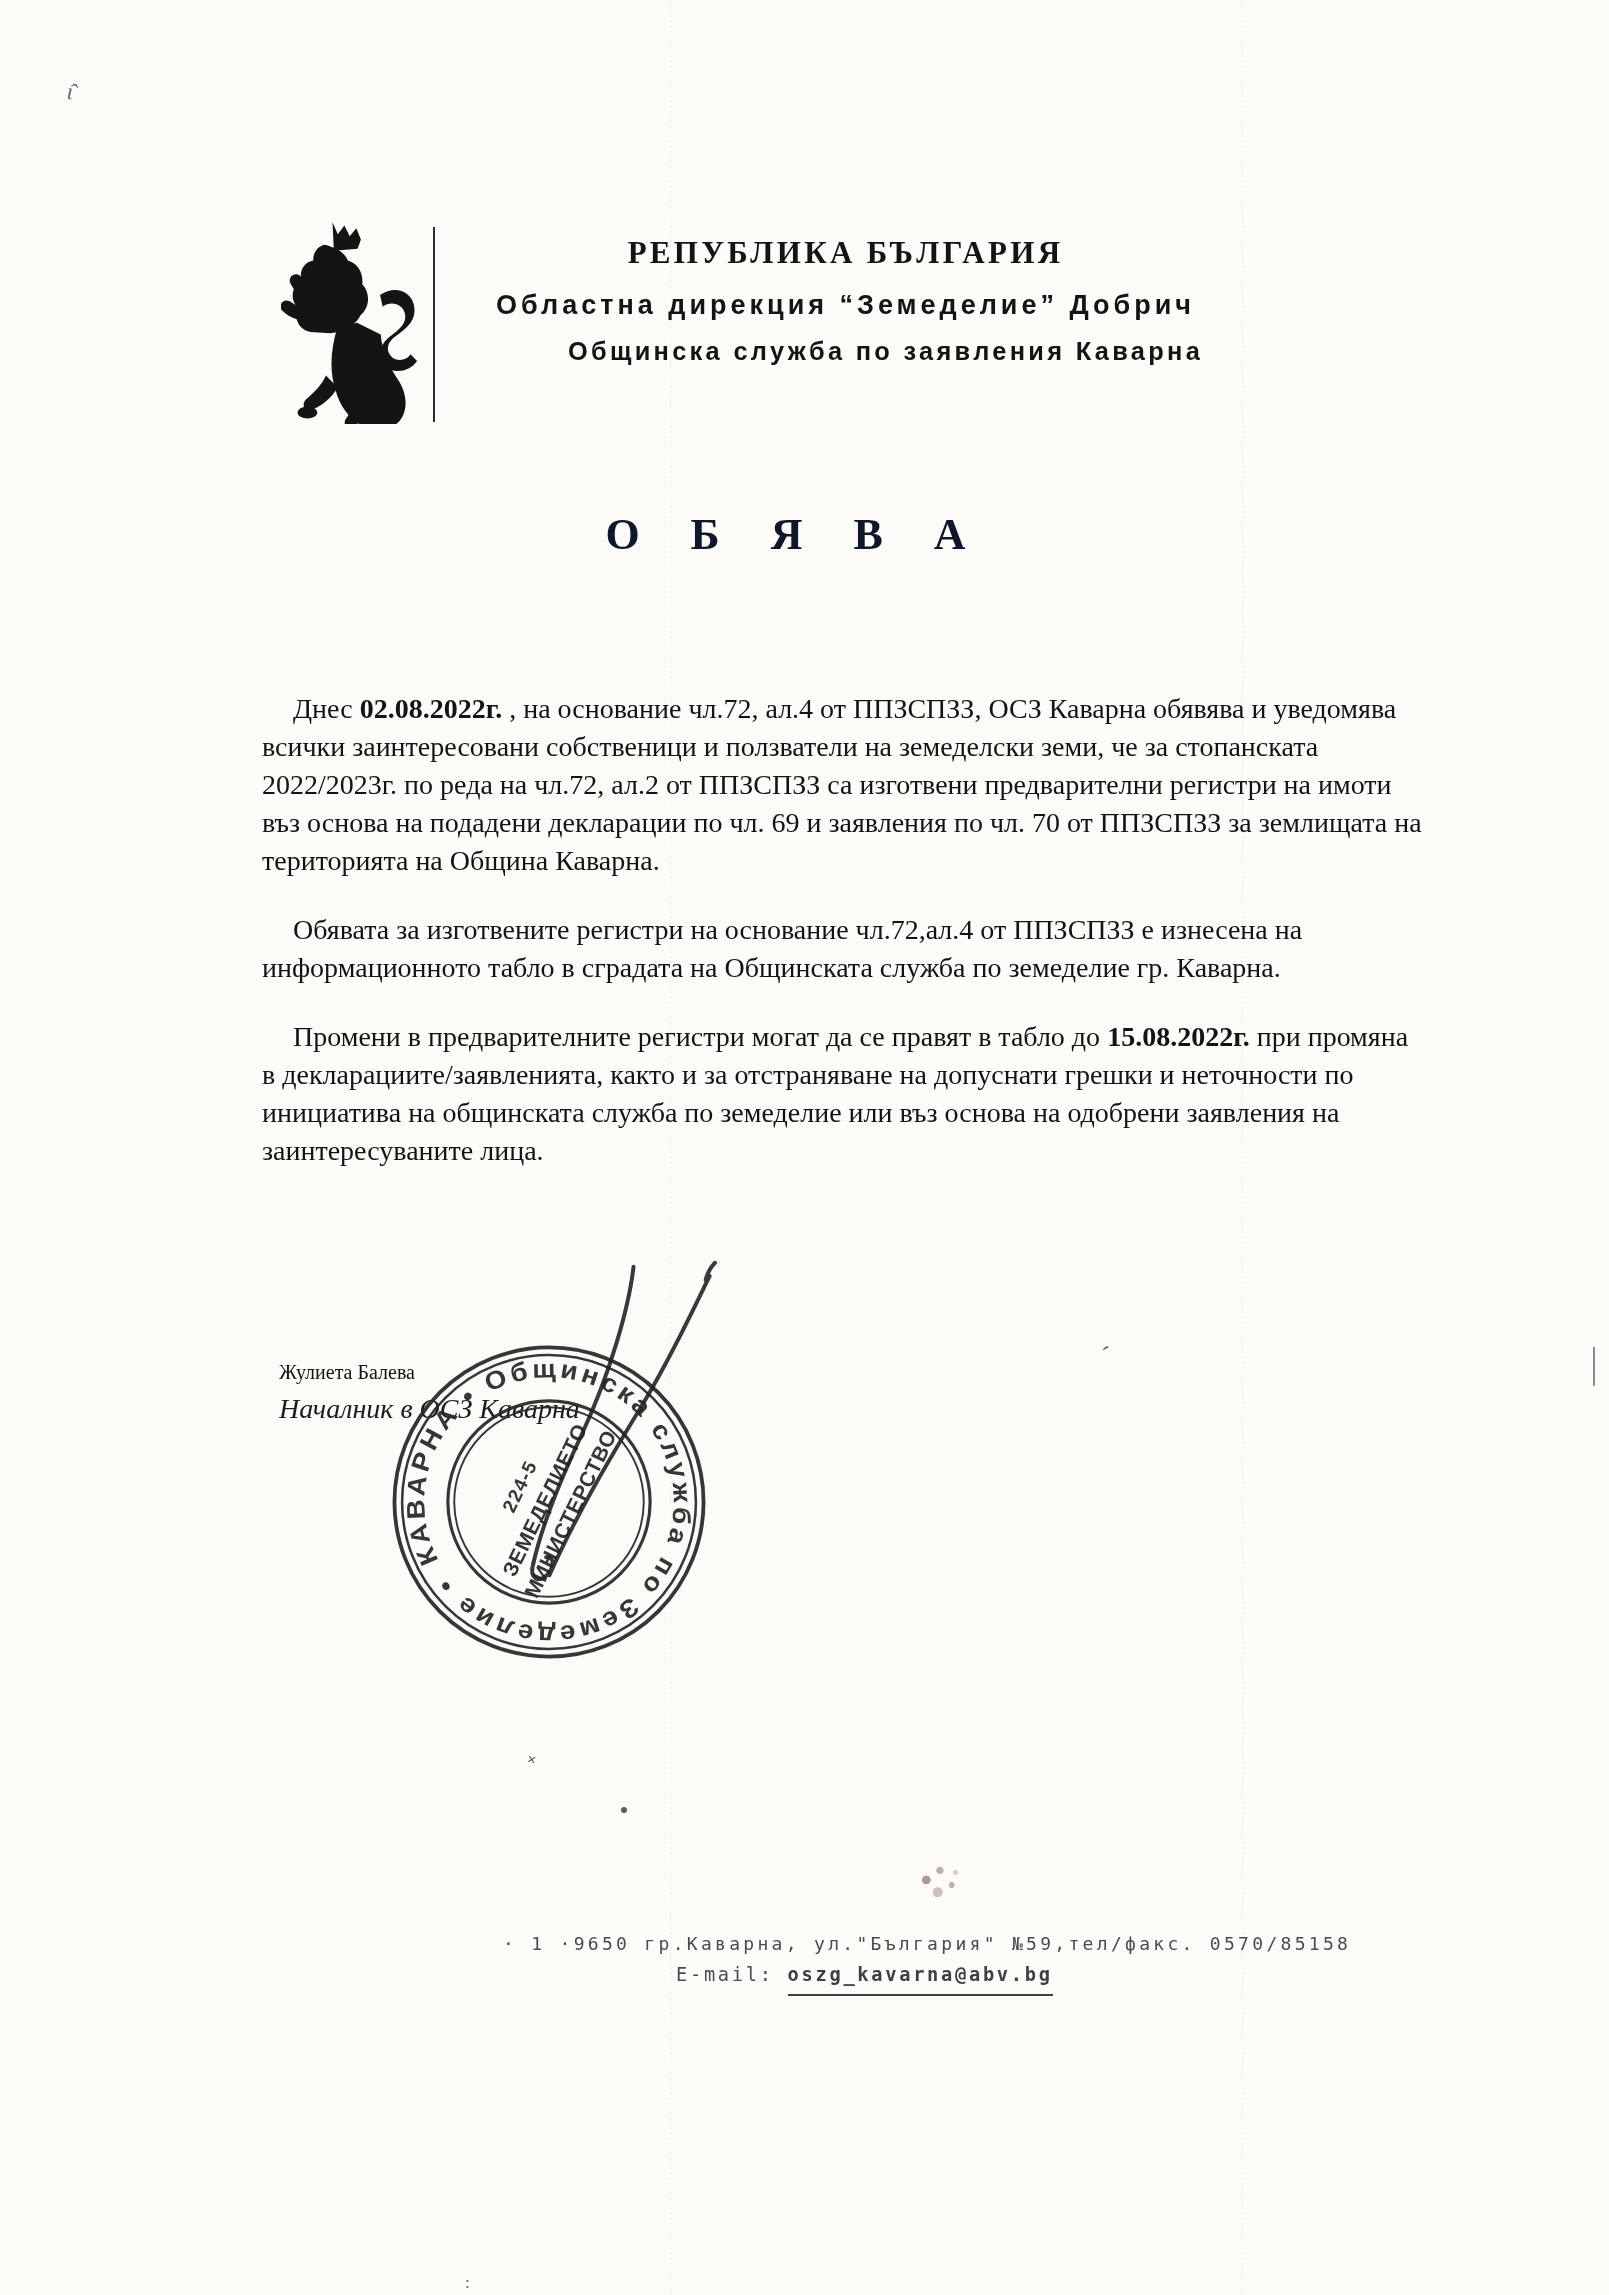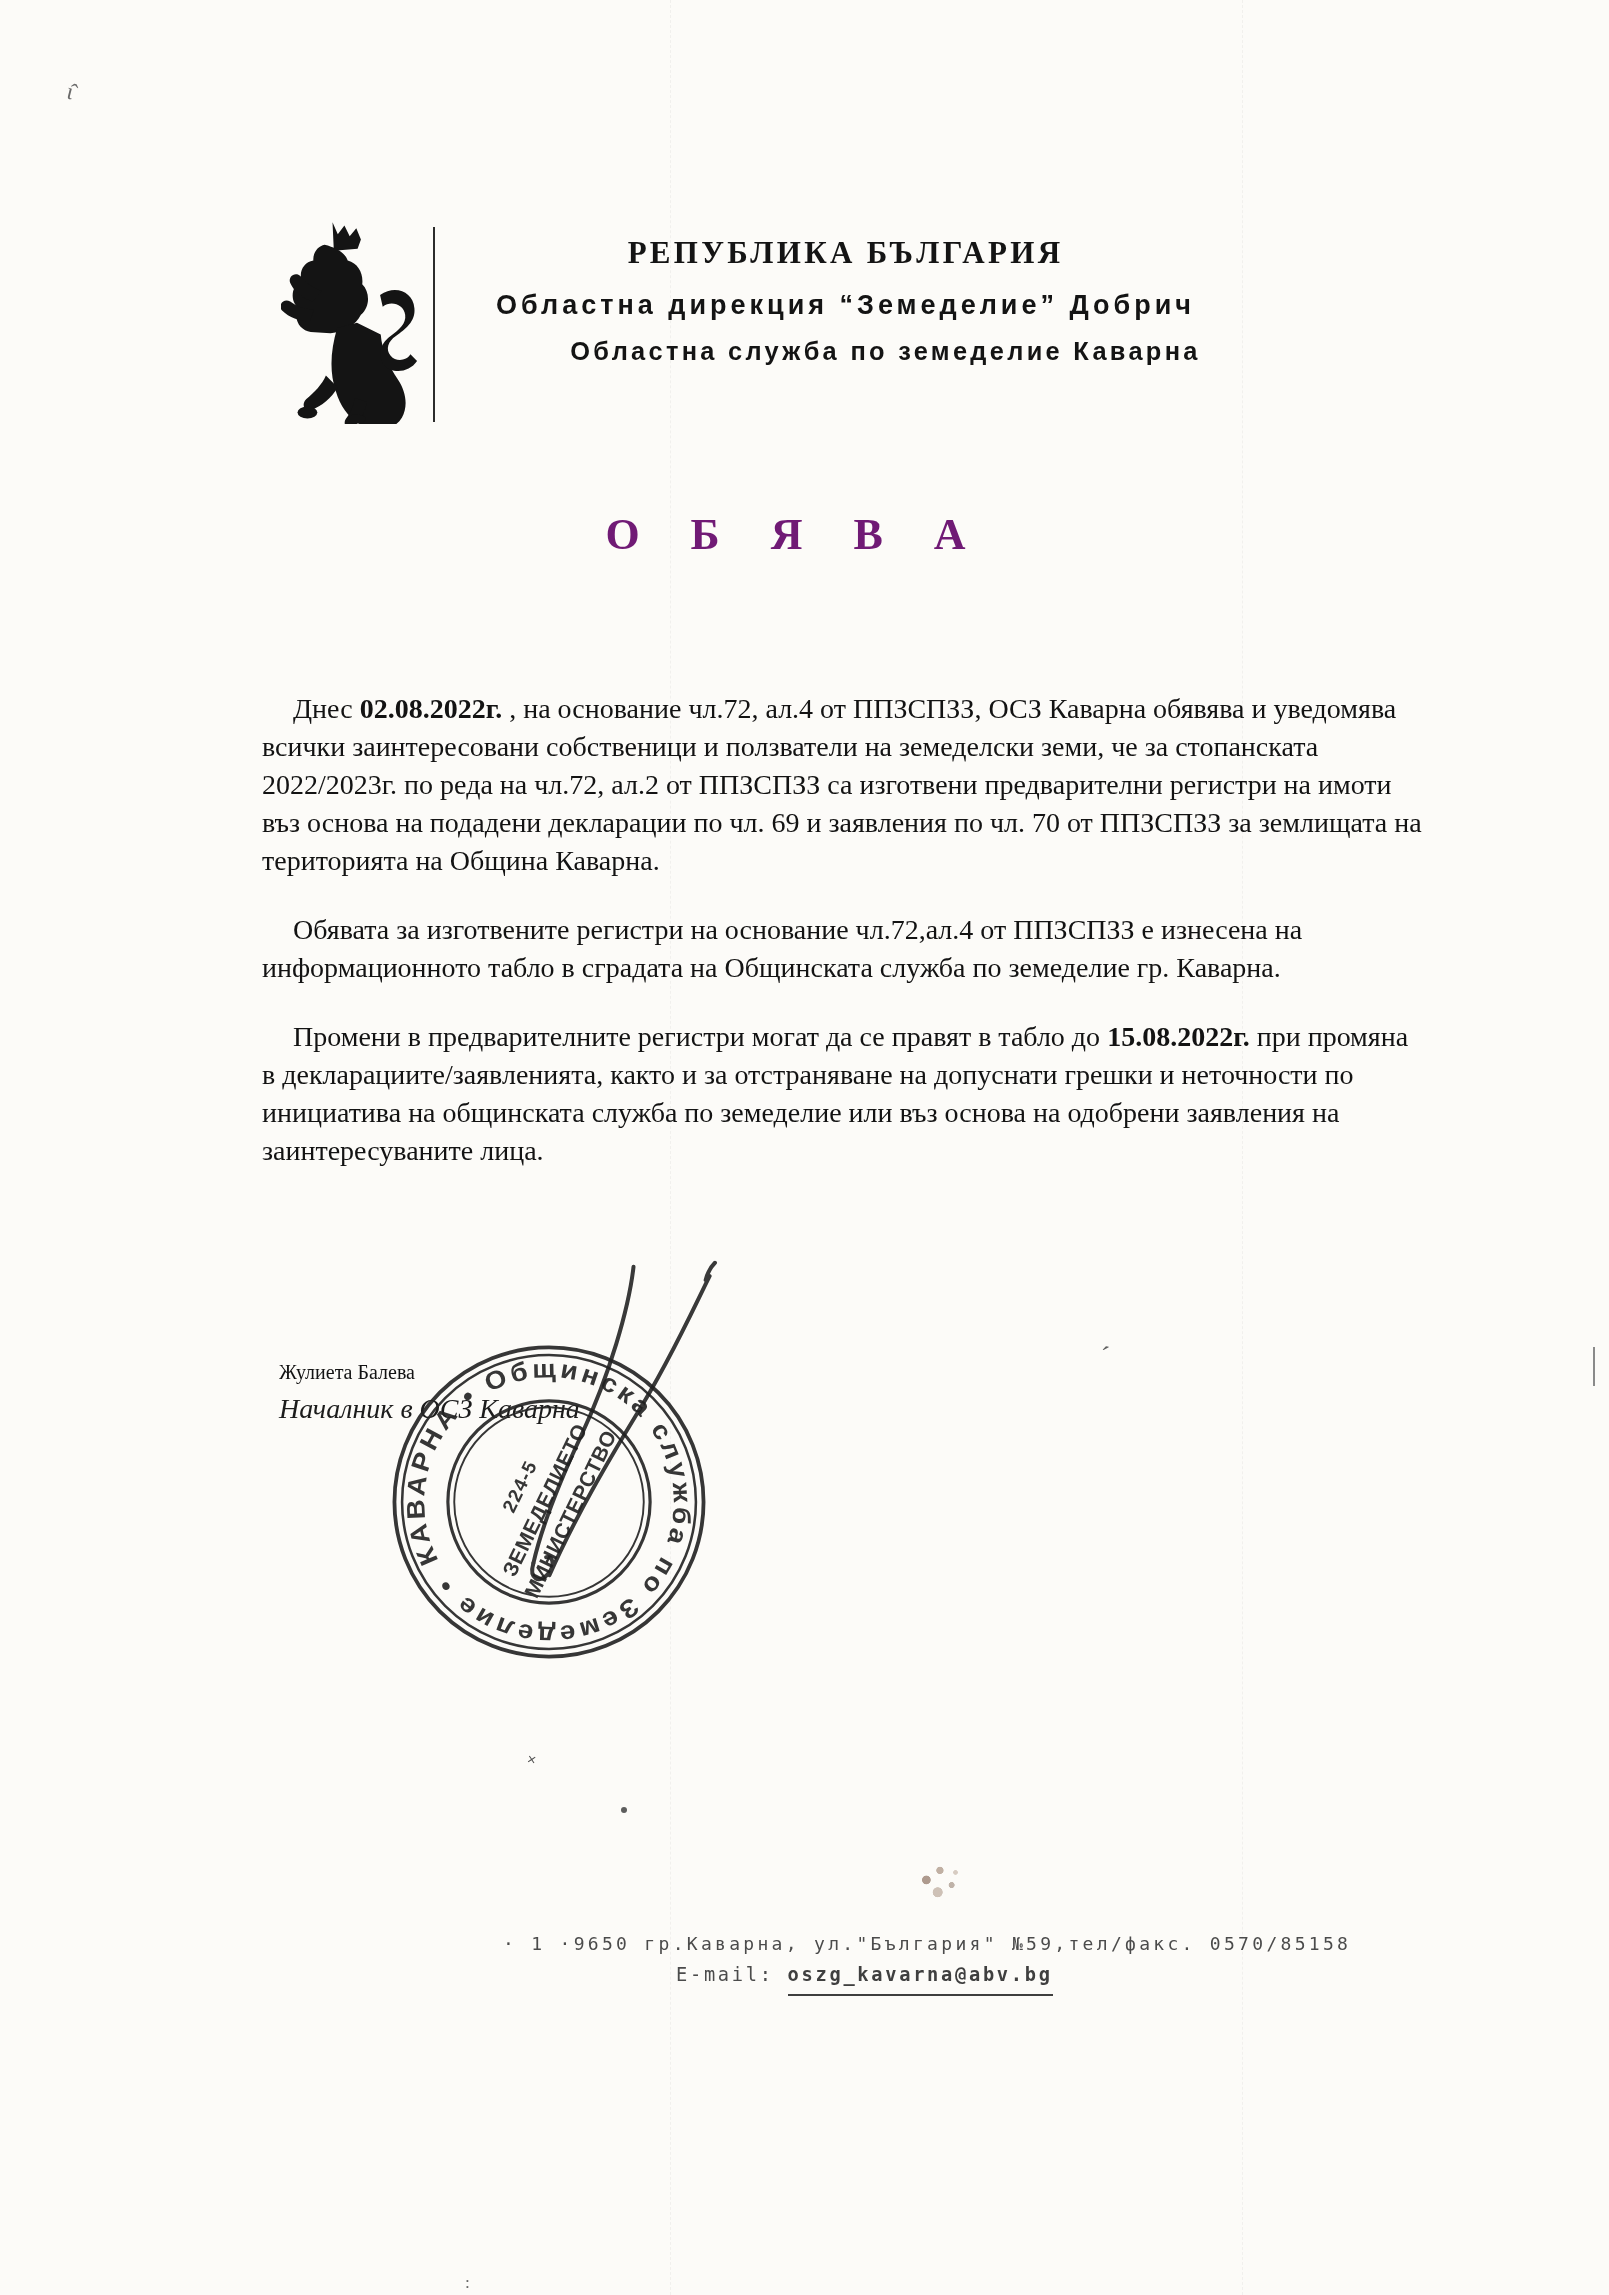--- a/index.html
+++ b/index.html
@@ -29,21 +29,21 @@
   .lh-country     { font-size: 31px; letter-spacing: 3.3px; margin-bottom: 18.7px; font-family: Liberation Serif, serif; }
   .lh-ministry    { font-size: 25.4px; letter-spacing: 4.7px; margin-bottom: 17.4px; }
   .lh-directorate { font-size: 27px; letter-spacing: 4px; margin-bottom: 16px; }
   .lh-service     { font-size: 25.4px; letter-spacing: 3.3px; margin-left: 80px; }
 
   
   .doc-title {
     position: absolute; left: 548px; top: 509px; width: 495px;
     margin: 0; text-align: center;
     font-family: "Liberation Serif", serif; font-weight: bold;
-    font-size: 44px; letter-spacing: 20px; color: #701a75;
+    font-size: 44px; letter-spacing: 20px; color: #0f172a;
   }
 
   
   .body-text { position: absolute; left: 262px; top: 690px; width: 1163px; }
   .body-text p {
     margin: 0 0 31px 0;
     font-size: 28px; line-height: 38px;
     text-indent: 31px; color: #131313;
   }
   .body-text p b { font-weight: bold; }
@@ -104,21 +104,21 @@
         <path d="M130,272 c-2,14 -8,26 -18,36 c-8,8 -20,0 -14,-10 c8,-10 12,-22 14,-32 z"></path>
         <path d="M150,110 c24,-16 50,-4 52,20 c2,20 -14,32 -28,42 c-12,8 -16,20 -8,30 c8,10 24,8 30,-2 l10,10 c-12,18 -38,20 -50,6 c-12,-16 -4,-34 10,-44 c12,-9 24,-18 22,-32 c-2,-16 -22,-22 -34,-12 z"></path>
         <ellipse cx="40" cy="288" rx="15" ry="9"></ellipse>
         <ellipse cx="114" cy="298" rx="14" ry="7"></ellipse>
       </g>
     </svg>
     <div class="lh-divider"></div>
     <div class="lh-text">
       <div class="lh-country">РЕПУБЛИКА БЪЛГАРИЯ</div>
       <div class="lh-directorate">Областна дирекция “Земеделие” Добрич</div>
-      <div class="lh-service">Областна служба по земеделие Каварна</div>
+      <div class="lh-service">Общинска служба по заявления Каварна</div>
     </div>
   </header>
 
   <h1 class="doc-title">О Б Я В А</h1>
 
   <main class="body-text">
     <p><span>Днес </span><b>02.08.2022г.</b><span> , на основание чл.72, ал.4 от ППЗСПЗЗ, ОСЗ Каварна обявява и уведомява всички заинтересовани собственици и ползватели на земеделски земи, че за стопанската 2022/2023г. по реда на чл.72, ал.2 от ППЗСПЗЗ са изготвени предварителни регистри на имоти въз основа на подадени декларации по чл. 69 и заявления по чл. 70 от ППЗСПЗЗ за землищата на територията на Община Каварна.</span></p>
     <p><span></span><b></b><span>Обявата за изготвените регистри на основание чл.72,ал.4 от ППЗСПЗЗ е изнесена на информационното табло в сградата на Общинската служба по земеделие гр. Каварна.</span></p>
     <p><span>Промени в предварителните регистри могат да се правят в табло до </span><b>15.08.2022г.</b><span> при промяна в декларациите/заявленията, както и за отстраняване на допуснати грешки и неточности по инициатива на общинската служба по земеделие или въз основа на одобрени заявления на заинтересуваните лица.</span></p>
   </main>

